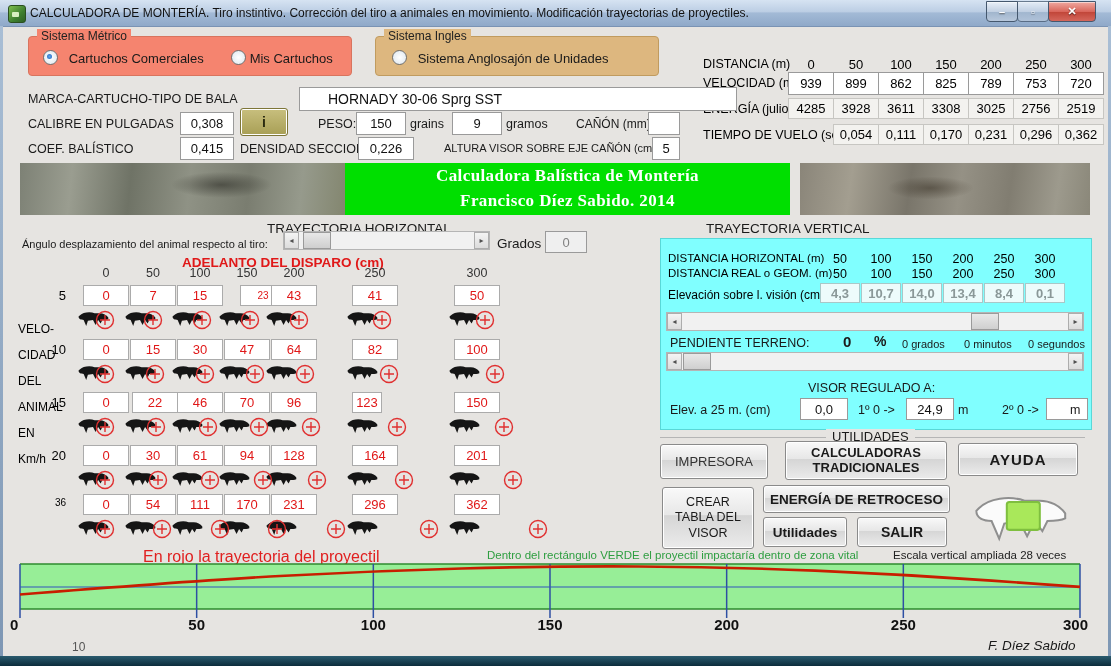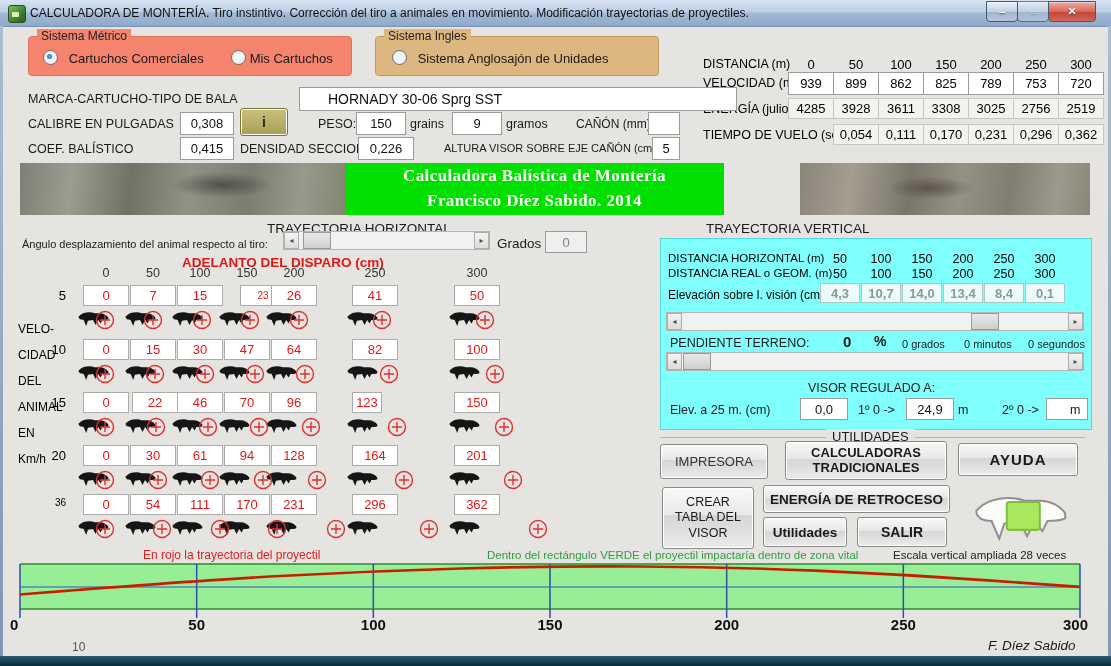--- a/index.html
+++ b/index.html
@@ -37,21 +37,21 @@
     justify-content:center;font-family:"Liberation Serif",serif;font-weight:bold;color:#FFF;
     font-size:17px;line-height:1.45;letter-spacing:.4px;}
   .photo{position:absolute;}
   .cyanpanel{position:absolute;background:#80FFFF;border:1px solid #59D8D8;}
   .sb{position:absolute;background:#F1F1F1;border:1px solid #B5B5B5;}
   .sb .ar{position:absolute;top:0;width:15px;height:100%;background:linear-gradient(#F4F4F4,#DCDCDC);
     border:1px solid #ADADAD;box-sizing:border-box;display:flex;align-items:center;justify-content:center;
     font-size:8px;color:#505050;}
   .sb .th{position:absolute;top:0;height:100%;background:linear-gradient(#E8E8E8,#CFCFCF);
     border:1px solid #9A9A9A;box-sizing:border-box;}
-  .legendtext{position:absolute;font-size:12px;white-space:nowrap;}
+  .legendtext{position:absolute;font-size:16px;white-space:nowrap;}
 </style>
 </head>
 <body>
 
 <div id="app">
 
   <div class="titlebar">
     <div class="appicon"></div>
     <div class="titletext">CALCULADORA DE MONTERÍA.  Tiro instintivo. Corrección del tiro a animales en movimiento.  Modificación trayectorias de proyectiles.</div>
     <div class="wbtn gray" style="left:986px;width:30px;">–</div>
@@ -130,21 +130,21 @@
   <div class="t" style="left:28px;top:142px;font-size:12.5px;">COEF. BALÍSTICO</div>
   <div class="wbox" style="left:180px;top:137px;width:52px;height:21px;">0,415</div>
   <div class="t" style="left:240px;top:142px;font-size:12.5px;">DENSIDAD SECCIONAL</div>
   <div class="wbox" style="left:358px;top:137px;width:54px;height:21px;">0,226</div>
   <div class="t" style="left:444px;top:142px;font-size:11px;">ALTURA VISOR SOBRE EJE CAÑÓN (cm):</div>
   <div class="wbox" style="left:652px;top:137px;width:26px;height:21px;">5</div>
 
   <div class="photo" style="left:20px;top:163px;width:325px;height:52px;background:
       radial-gradient(70px 18px at 62% 42%, rgba(45,45,38,.6), rgba(45,45,38,0) 72%),
       linear-gradient(96deg,#7d8175 0%,#9a9d90 16%,#6f7366 34%,#8f9285 52%,#7a7d70 70%,#969a8c 86%,#83866f 100%);"></div>
-  <div class="banner" style="left:345px;top:163px;width:379px;height:52px;">
+  <div class="banner" style="left:345px;top:163px;width:445px;height:52px;">
     <div>Calculadora Balística de Montería</div>
     <div>Francisco Díez Sabido. 2014</div>
   </div>
   <div class="photo" style="left:800px;top:163px;width:290px;height:52px;background:
       radial-gradient(60px 16px at 45% 48%, rgba(60,52,40,.55), rgba(60,52,40,0) 72%),
       linear-gradient(98deg,#8a8579 0%,#a39e90 18%,#79756a 38%,#959185 55%,#817d71 72%,#9d9a8d 88%,#8a8779 100%);"></div>
 
   <div class="t" style="left:267px;top:221px;font-size:13.5px;">TRAYECTORIA HORIZONTAL</div>
   <div class="t" style="left:22px;top:238px;font-size:11px;">Ángulo desplazamiento del animal respecto al tiro:</div>
   <div id="sb-angle" class="sb" style="position: absolute; left: 283px; top: 231px; width: 205px; height: 17px;">
@@ -200,21 +200,21 @@
         </svg></div>
       <div style="position: absolute; left: 240px; top: 285px; width: 46px; height: 21px; background: rgb(255, 255, 255); border: 1px solid rgb(171, 171, 171); box-sizing: border-box; display: flex; align-items: center; justify-content: center; font-size: 10px; color: rgb(224, 24, 24);">23</div>
       <div style="position: absolute; left: 217px; top: 308px; width: 34px; height: 24px;"><svg width="34" height="24" viewBox="0 0 40 26">
     <path d="M4 8 C8 4 16 3 22 5 L28 5 C32 5 36 7 38 10 L38 12 C36 13 33 13 31 13 L29 17 L26 13 L23 19 L20 13 L14 14 L12 20 L9 13 C6 13 3 12 3 9 Z" fill="#151515" stroke="none" stroke-width="0.8"></path>
 
   </svg></div>
       <div style="position: absolute; left: 239.255px; top: 309px; width: 22px; height: 22px; z-index: 2;"><svg width="22" height="22" viewBox="0 0 22 22">
   <circle cx="11" cy="11" r="8.5" fill="none" stroke="#E03030" stroke-width="1.4"></circle>
   <path d="M11 6 V16 M6 11 H16" stroke="#E03030" stroke-width="1.4"></path>
         </svg></div>
-      <div style="position: absolute; left: 271px; top: 285px; width: 46px; height: 21px; background: rgb(255, 255, 255); border: 1px solid rgb(171, 171, 171); box-sizing: border-box; display: flex; align-items: center; justify-content: center; font-size: 13px; color: rgb(224, 24, 24);">26</div>
+      <div style="position: absolute; left: 271px; top: 285px; width: 46px; height: 21px; background: rgb(255, 255, 255); border: 1px solid rgb(171, 171, 171); box-sizing: border-box; display: flex; align-items: center; justify-content: center; font-size: 13px; color: rgb(224, 24, 24);">43</div>
       <div style="position: absolute; left: 264px; top: 308px; width: 34px; height: 24px;"><svg width="34" height="24" viewBox="0 0 40 26">
     <path d="M4 8 C8 4 16 3 22 5 L28 5 C32 5 36 7 38 10 L38 12 C36 13 33 13 31 13 L29 17 L26 13 L23 19 L20 13 L14 14 L12 20 L9 13 C6 13 3 12 3 9 Z" fill="#151515" stroke="none" stroke-width="0.8"></path>
 
   </svg></div>
       <div style="position: absolute; left: 287.92px; top: 309px; width: 22px; height: 22px; z-index: 2;"><svg width="22" height="22" viewBox="0 0 22 22">
   <circle cx="11" cy="11" r="8.5" fill="none" stroke="#E03030" stroke-width="1.4"></circle>
   <path d="M11 6 V16 M6 11 H16" stroke="#E03030" stroke-width="1.4"></path>
         </svg></div>
       <div style="position: absolute; left: 352px; top: 285px; width: 46px; height: 21px; background: rgb(255, 255, 255); border: 1px solid rgb(171, 171, 171); box-sizing: border-box; display: flex; align-items: center; justify-content: center; font-size: 13px; color: rgb(224, 24, 24);">41</div>
       <div style="position: absolute; left: 345px; top: 308px; width: 34px; height: 24px;"><svg width="34" height="24" viewBox="0 0 40 26">

